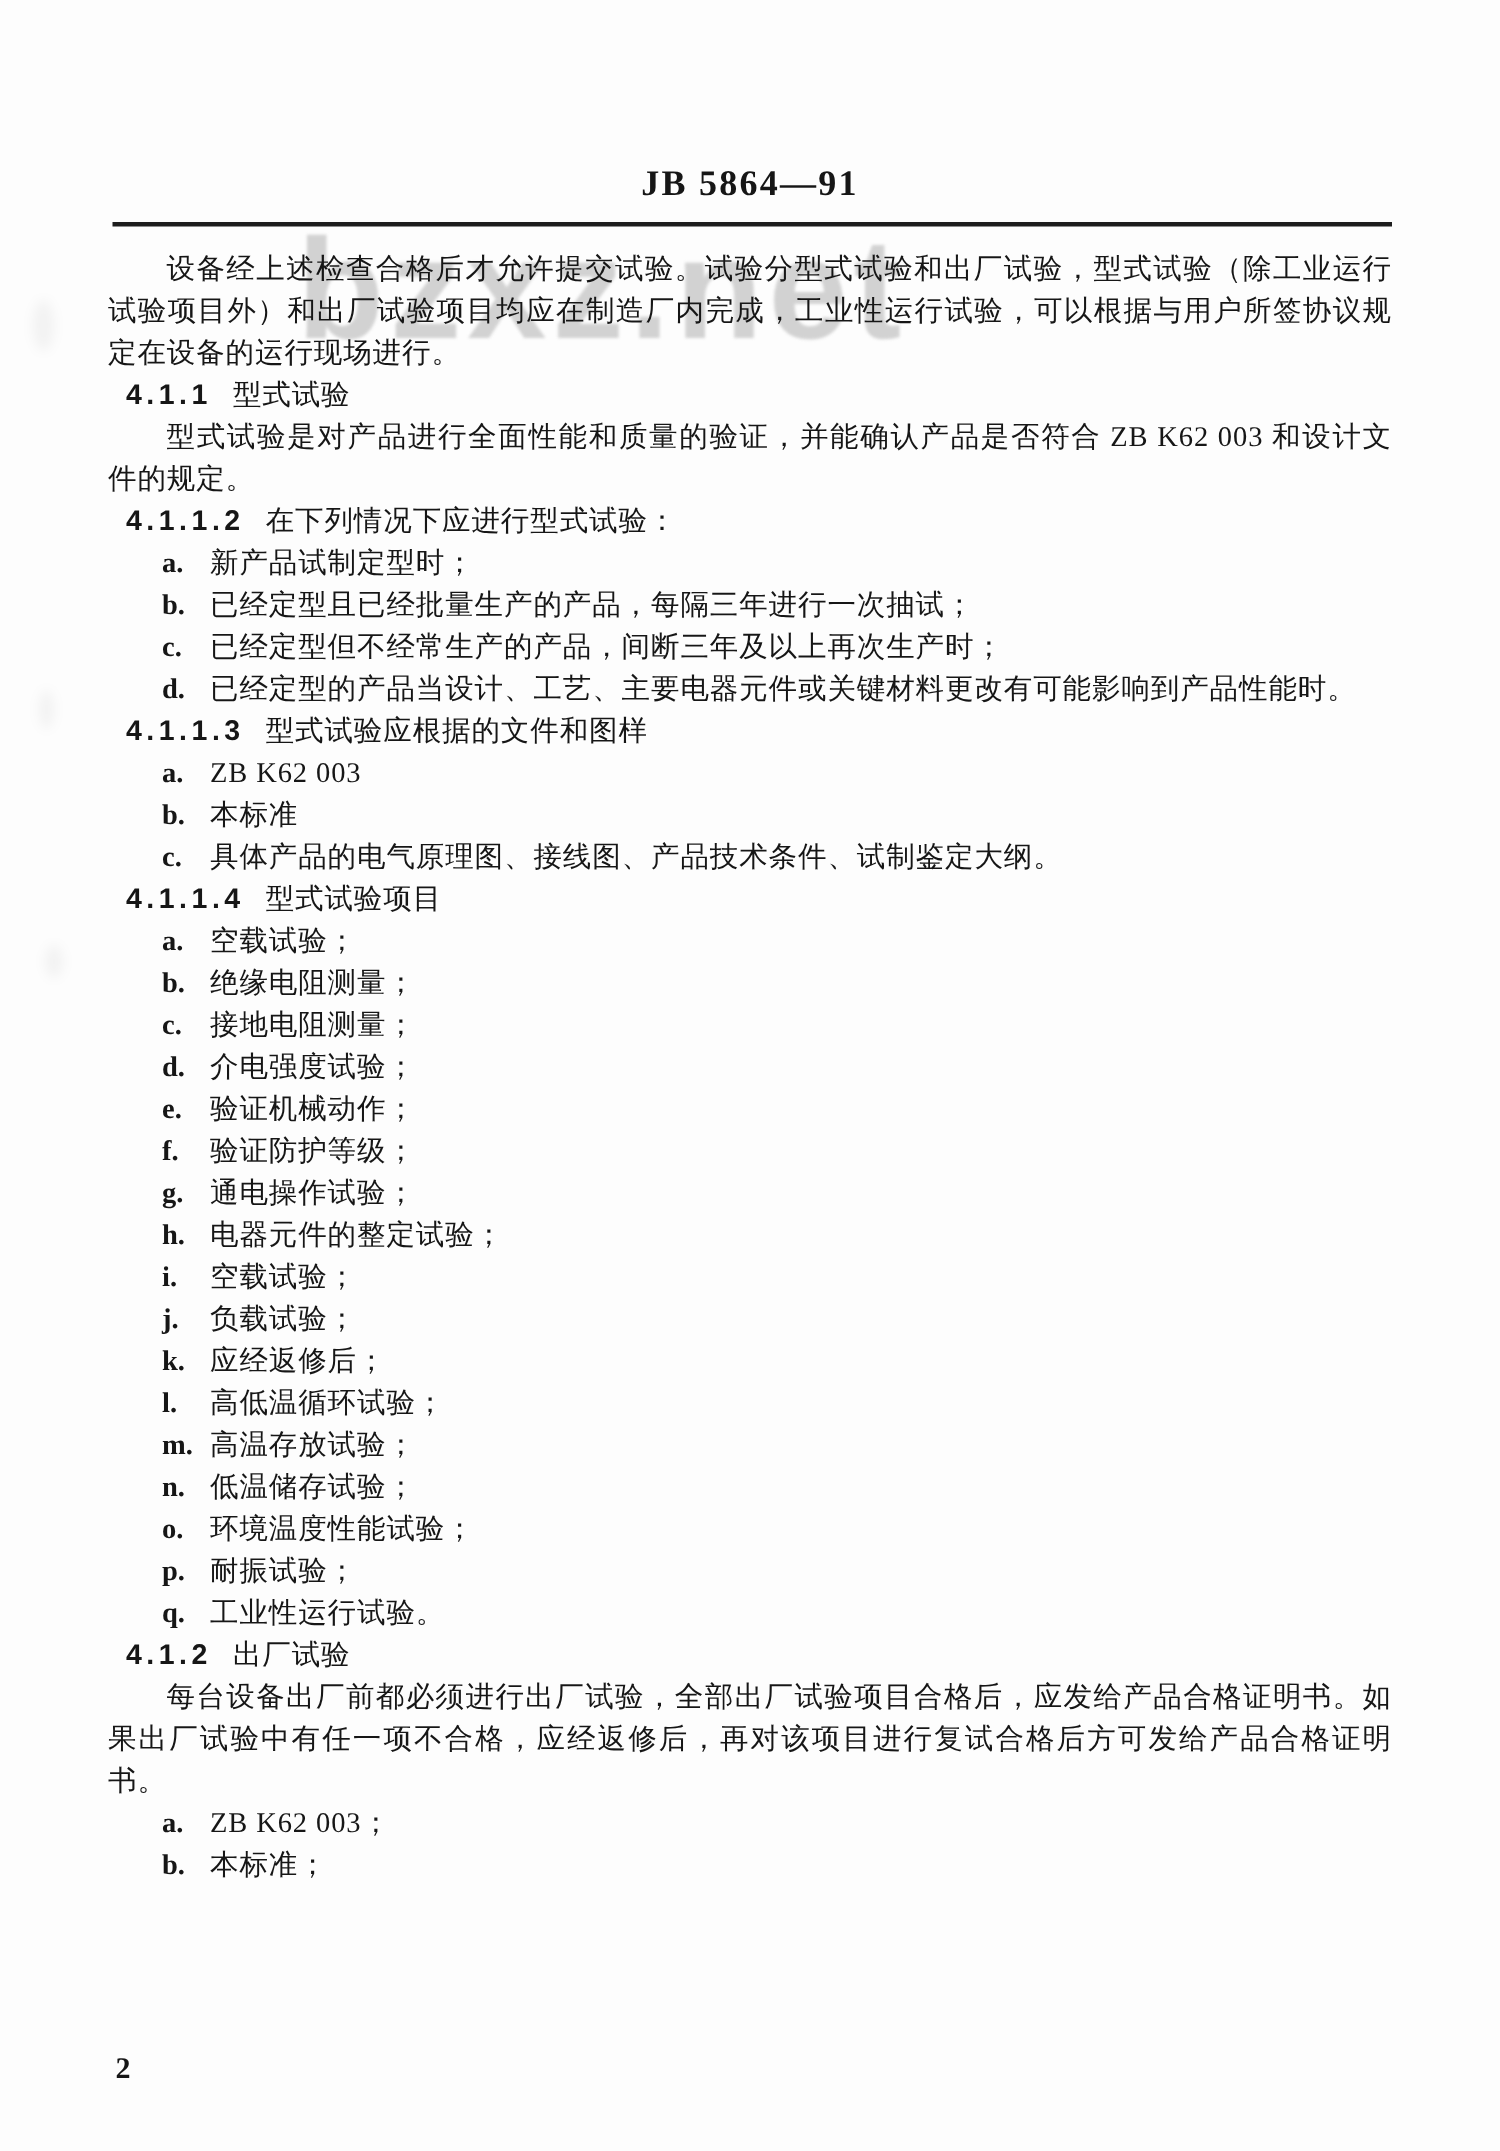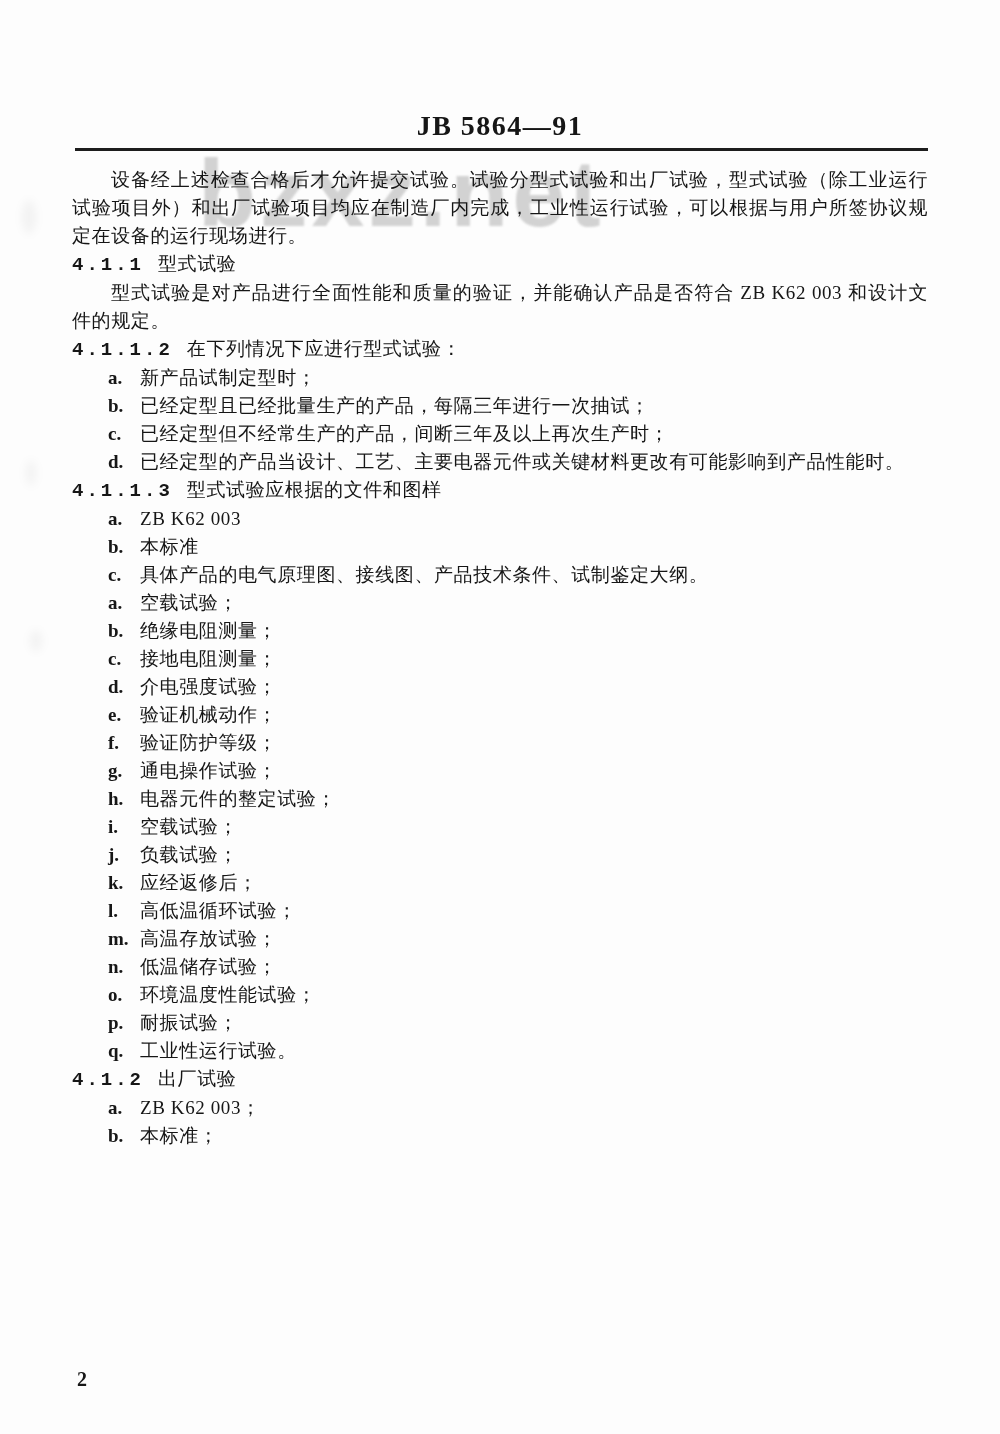--- a/index.html
+++ b/index.html
@@ -20,37 +20,38 @@
   .watermark {
     position:absolute; left:198px; top:146px;
     font-family:"Liberation Sans","DejaVu Sans",sans-serif;
     font-weight:bold; font-size:95px; line-height:95px;
     letter-spacing:4px; color:#c4c4c4; opacity:0.75;
     filter:blur(1px);
     z-index:0; white-space:nowrap;
   }
   .doc-number {
     position:absolute; top:110px; left:0; width:100%;
-    text-align:center; font-weight:bold; font-size:28px;
+    text-align:center; font-weight:bold; font-size:24px;
     letter-spacing:1.5px; z-index:2;
   }
   .rule {
     position:absolute; top:148px; left:75px; width:853px; height:3px;
     background:#1d1d1d; z-index:2;
   }
   .content {
     position:absolute; top:166px; left:72px; width:856px;
     font-size:19px; line-height:28px; letter-spacing:0.6px;
     z-index:1; text-align:justify;
   }
   .para { margin:0; text-indent:39px; }
   .heading { font-size:19px; }
   .heading .num {
     font-weight:bold; letter-spacing:3px; margin-right:14px;
-    font-family:Liberation Mono, monospace;
+    font-family:Liberation Sans, sans-serif;
+    margin-left:12px;
   }
   .item { position:relative; padding-left:68px; }
   .item .marker {
     position:absolute; left:36px; top:0;
     font-weight:bold; letter-spacing:0;
     font-family:"Liberation Serif","DejaVu Serif",serif;
   }
   .page-number {
     position:absolute; left:77px; top:1368px;
     font-size:20px; font-weight:bold; z-index:2;
@@ -104,20 +105,23 @@
     <div class="item">
       <span class="marker">a.</span><span class="text">ZB K62 003</span>
     </div>
     <div class="item">
       <span class="marker">b.</span><span class="text">本标准</span>
     </div>
     <div class="item">
       <span class="marker">c.</span><span class="text">具体产品的电气原理图、接线图、产品技术条件、试制鉴定大纲。</span>
     </div>
 
+    <div class="heading">
+      <span class="num">4.1.1.4</span><span class="title">型式试验项目</span>
+    </div>
 
     <div class="item">
       <span class="marker">a.</span><span class="text">空载试验；</span>
     </div>
     <div class="item">
       <span class="marker">b.</span><span class="text">绝缘电阻测量；</span>
     </div>
     <div class="item">
       <span class="marker">c.</span><span class="text">接地电阻测量；</span>
     </div>
@@ -162,20 +166,21 @@
     </div>
     <div class="item">
       <span class="marker">q.</span><span class="text">工业性运行试验。</span>
     </div>
 
 
     <div class="heading">
       <span class="num">4.1.2</span><span class="title">出厂试验</span>
     </div>
 
+    <p class="para">每台设备出厂前都必须进行出厂试验，全部出厂试验项目合格后，应发给产品合格证明书。如果出厂试验中有任一项不合格，应经返修后，再对该项目进行复试合格后方可发给产品合格证明书。</p>
 
 
     <div class="item">
       <span class="marker">a.</span><span class="text">ZB K62 003；</span>
     </div>
     <div class="item">
       <span class="marker">b.</span><span class="text">本标准；</span>
     </div>
 
   </div>

